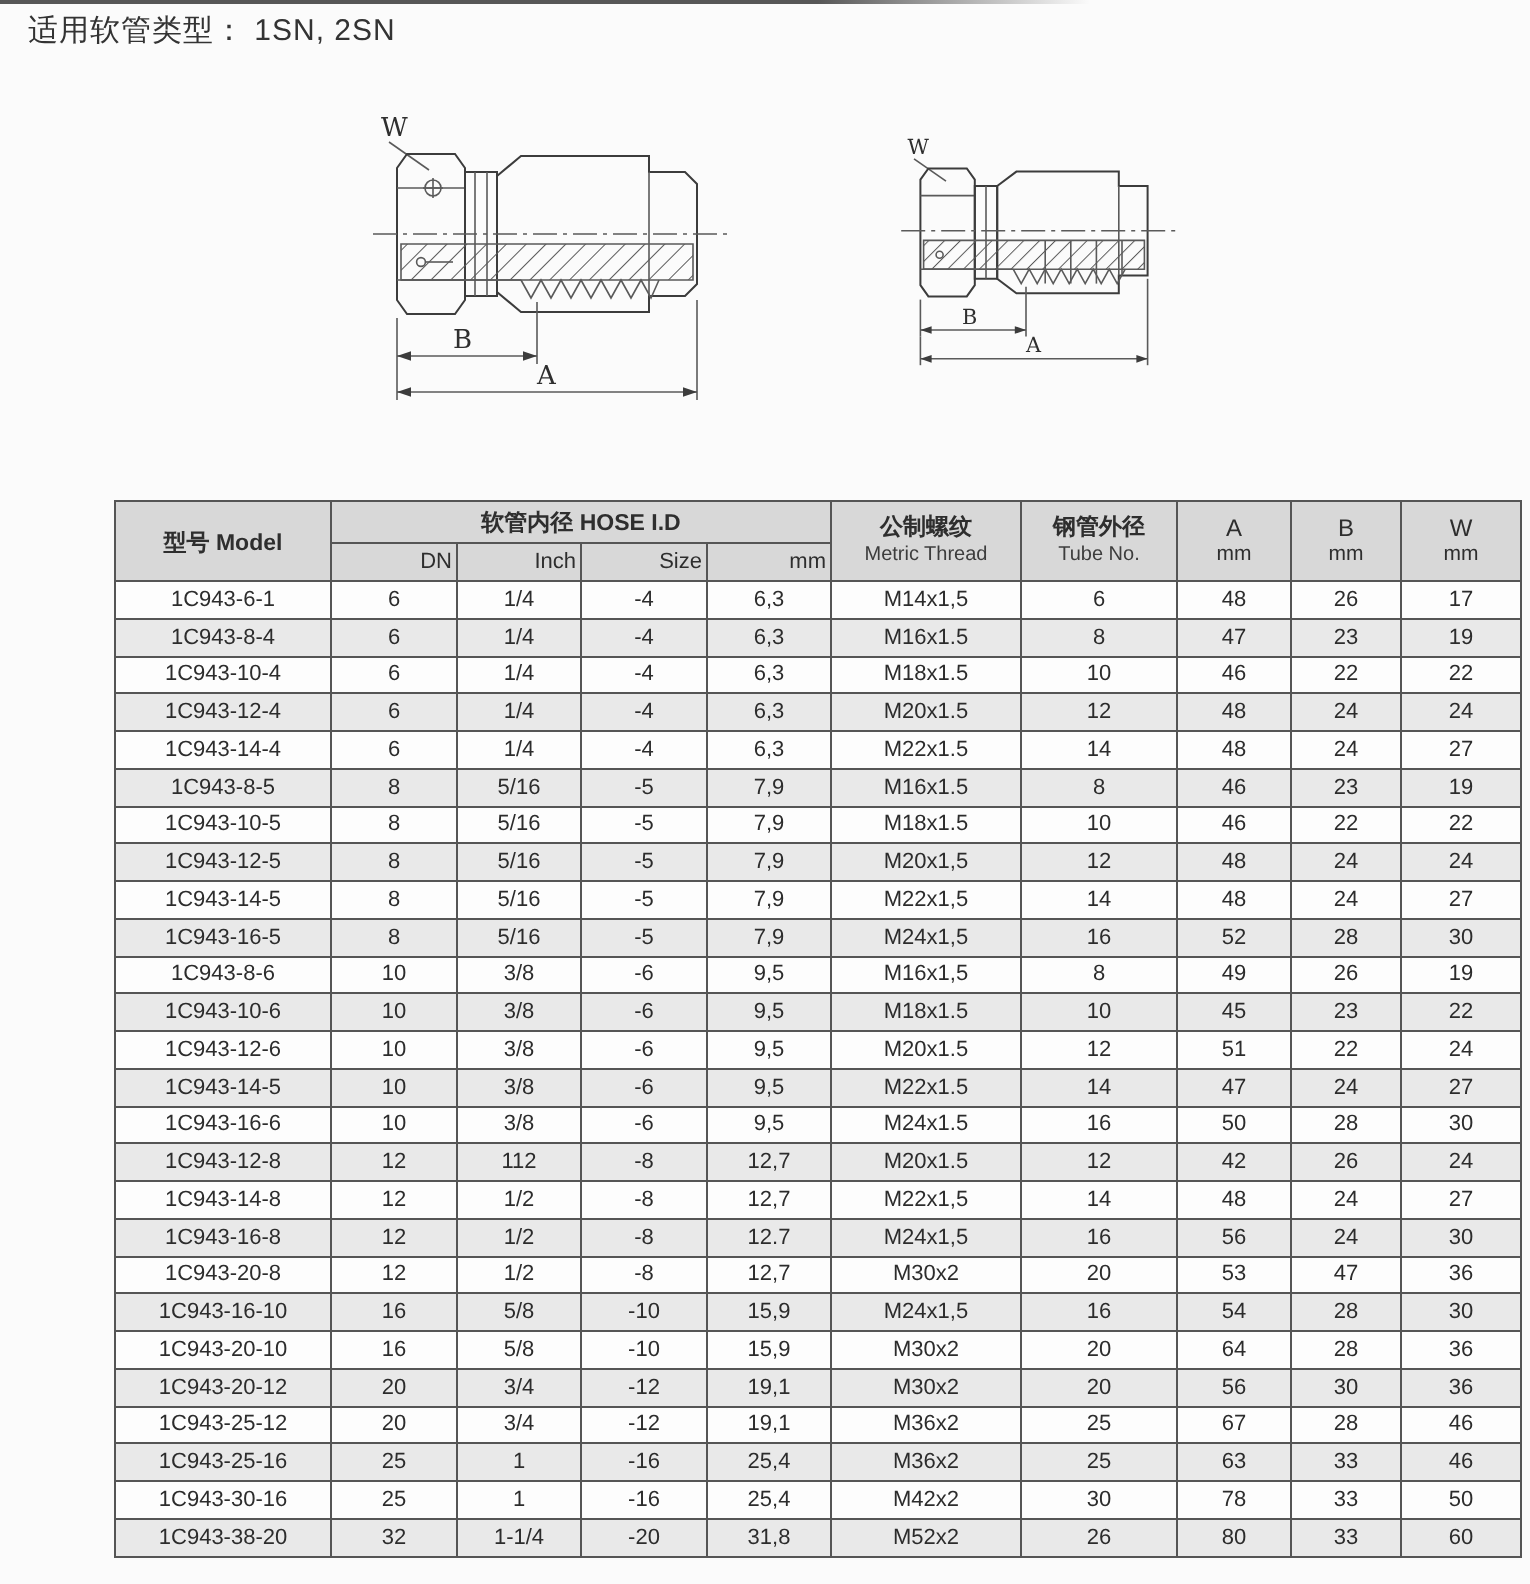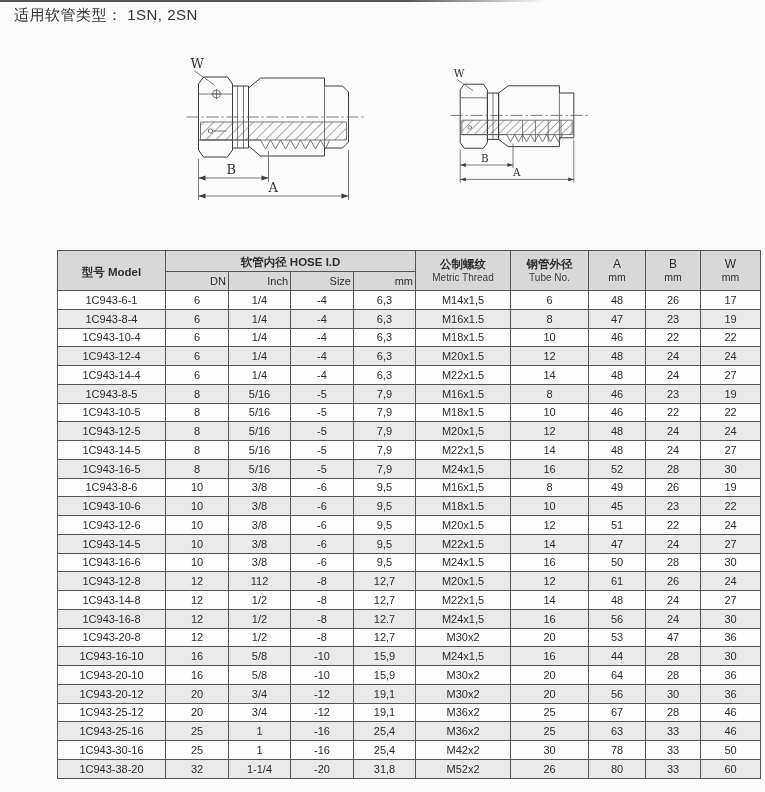--- a/index.html
+++ b/index.html
@@ -395,21 +395,21 @@
         <td>30</td>
       </tr>
       <tr>
         <td>1C943-12-8</td>
         <td>12</td>
         <td>112</td>
         <td>-8</td>
         <td>12,7</td>
         <td>M20x1.5</td>
         <td>12</td>
-        <td>61</td>
+        <td>42</td>
         <td>26</td>
         <td>24</td>
       </tr>
       <tr>
         <td>1C943-14-8</td>
         <td>12</td>
         <td>1/2</td>
         <td>-8</td>
         <td>12,7</td>
         <td>M22x1,5</td>
@@ -443,21 +443,21 @@
         <td>36</td>
       </tr>
       <tr>
         <td>1C943-16-10</td>
         <td>16</td>
         <td>5/8</td>
         <td>-10</td>
         <td>15,9</td>
         <td>M24x1,5</td>
         <td>16</td>
-        <td>44</td>
+        <td>54</td>
         <td>28</td>
         <td>30</td>
       </tr>
       <tr>
         <td>1C943-20-10</td>
         <td>16</td>
         <td>5/8</td>
         <td>-10</td>
         <td>15,9</td>
         <td>M30x2</td>

